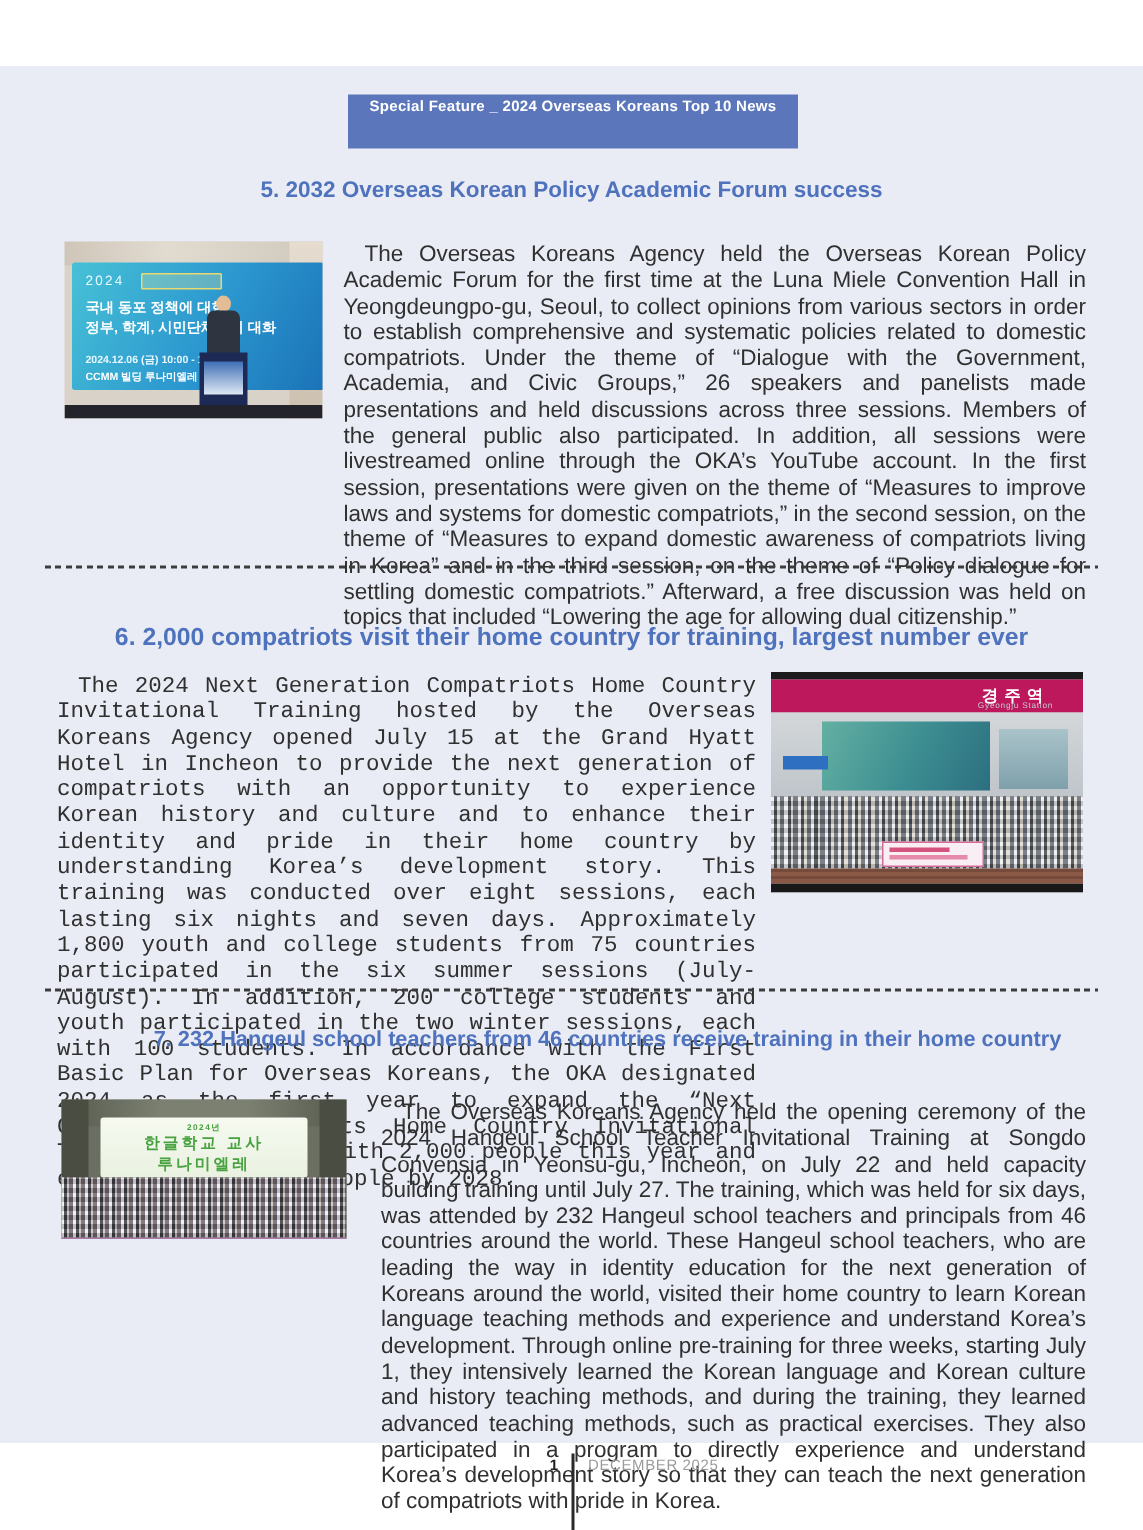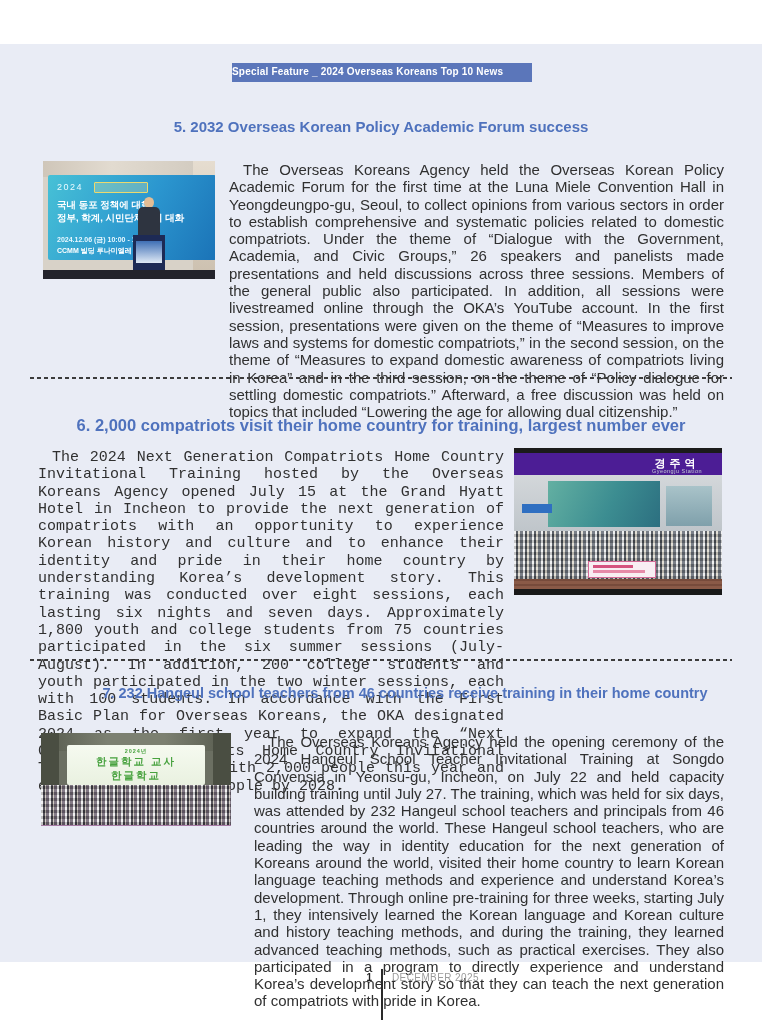--- a/index.html
+++ b/index.html
@@ -1,21 +1,21 @@
 <!DOCTYPE html>
 <html><head>
 <meta charset="utf-8">
 <style>
   html,body{margin:0;padding:0;background:#ffffff;}
   .page{position:relative;width:762px;height:1020px;background:#ffffff;overflow:hidden;
         font-family:"Liberation Sans","DejaVu Sans",sans-serif;}
   .panel{position:absolute;left:0;top:44px;width:762px;height:918px;background:#e9ecf5;}
 
-  .banner{position:absolute;left:232px;top:63px;width:300px;height:19px;background:#5b76ba;
-          color:#ffffff;font-size:10px;font-weight:bold;text-align:left;line-height:18px;
+  .banner{position:absolute;left:232px;top:63px;width:300px;height:36px;background:#5b76ba;
+          color:#ffffff;font-size:10px;font-weight:bold;text-align:center;line-height:18px;
           letter-spacing:0.2px;}
 
   .title{position:absolute;left:0;width:762px;margin:0;text-align:center;color:#4f72bd;
          font-weight:bold;}
   .t5{top:118px;font-size:15px;}
   .t6{top:416px;font-size:16.5px;}
   .t7{top:685px;font-size:14.5px;margin-left:24px;}
 
   .row{position:absolute;display:flex;align-items:flex-start;}
   .row5{left:43px;top:161px;width:681px;gap:14px;}
@@ -52,21 +52,21 @@
   .forum .head{position:absolute;left:101px;top:36px;width:10px;height:11px;border-radius:50%;background:#e3bd95;}
   .forum .suit{position:absolute;left:95px;top:46px;width:22px;height:32px;border-radius:5px 5px 0 0;background:#2e3440;}
   .forum .podium{position:absolute;left:90px;top:74px;width:32px;height:36px;background:#1d2a55;}
   .forum .podium-panel{position:absolute;left:93px;top:80px;width:26px;height:22px;
      background:linear-gradient(#3f6fb5,#dfe9f5);}
   .forum .floor{position:absolute;left:0;bottom:0;width:172px;height:9px;background:#23232b;}
 
   
   .station{width:208px;height:147px;background:#c8cdd2;margin-top:1px;}
   .station .topdark{position:absolute;left:0;top:0;width:208px;height:5px;background:#1b1b1b;}
-  .station .signband{position:absolute;left:0;top:5px;width:208px;height:22px;background:#4c1d95;}
+  .station .signband{position:absolute;left:0;top:5px;width:208px;height:22px;background:#be185d;}
   .station .signtxt{position:absolute;left:118px;top:3px;width:90px;text-align:center;color:#ffffff;
      font-size:11px;font-weight:bold;letter-spacing:4px;}
   .station .signsub{position:absolute;left:118px;top:15px;width:90px;text-align:center;color:#c3ccd4;
      font-size:5.5px;letter-spacing:0.5px;}
   .station .building{position:absolute;left:0;top:27px;width:208px;height:56px;
      background:linear-gradient(#d3d7da,#bfc5ca);}
   .station .glass{position:absolute;left:34px;top:33px;width:112px;height:46px;
      background:linear-gradient(115deg,#63b0a2 0%,#3c8d91 55%,#2c6f80 100%);}
   .station .glassR{position:absolute;left:152px;top:38px;width:46px;height:40px;
      background:linear-gradient(#a9c3c9,#7fa0ab);}
@@ -180,21 +180,21 @@
 
   <h2 class="title t7">7. 232 Hangeul school teachers from 46 countries receive training in their home country</h2>
   <div class="row row7">
     <div class="photo auditorium">
       <div class="aud-ceiling"></div>
       <div class="aud-wallL"></div>
       <div class="aud-wallR"></div>
       <div class="aud-screen">
         <span class="l1">2024년</span>
         <span class="l2">한글학교 교사</span>
-        <span class="l3">한글학교</span>
+        <span class="l3">루나미엘레</span>
       </div>
       <div class="aud-crowd"></div>
       <div class="aud-front"></div>
     </div>
     <p class="body">The Overseas Koreans Agency held the opening ceremony of the 2024 Hangeul School Teacher Invitational Training at Songdo Convensia in Yeonsu-gu, Incheon, on July 22 and held capacity building training until July 27. The training, which was held for six days, was attended by 232 Hangeul school teachers and principals from 46 countries around the world. These Hangeul school teachers, who are leading the way in identity education for the next generation of Koreans around the world, visited their home country to learn Korean language teaching methods and experience and understand Korea’s development. Through online pre-training for three weeks, starting July 1, they intensively learned the Korean language and Korean culture and history teaching methods, and during the training, they learned advanced teaching methods, such as practical exercises. They also participated in a program to directly experience and understand Korea’s development story so that they can teach the next generation of compatriots with pride in Korea.</p>
   </div>
 
   <span class="foot-num">1</span>
   <span class="foot-rule"></span>
   <span class="foot-issue">DECEMBER 2025</span>

